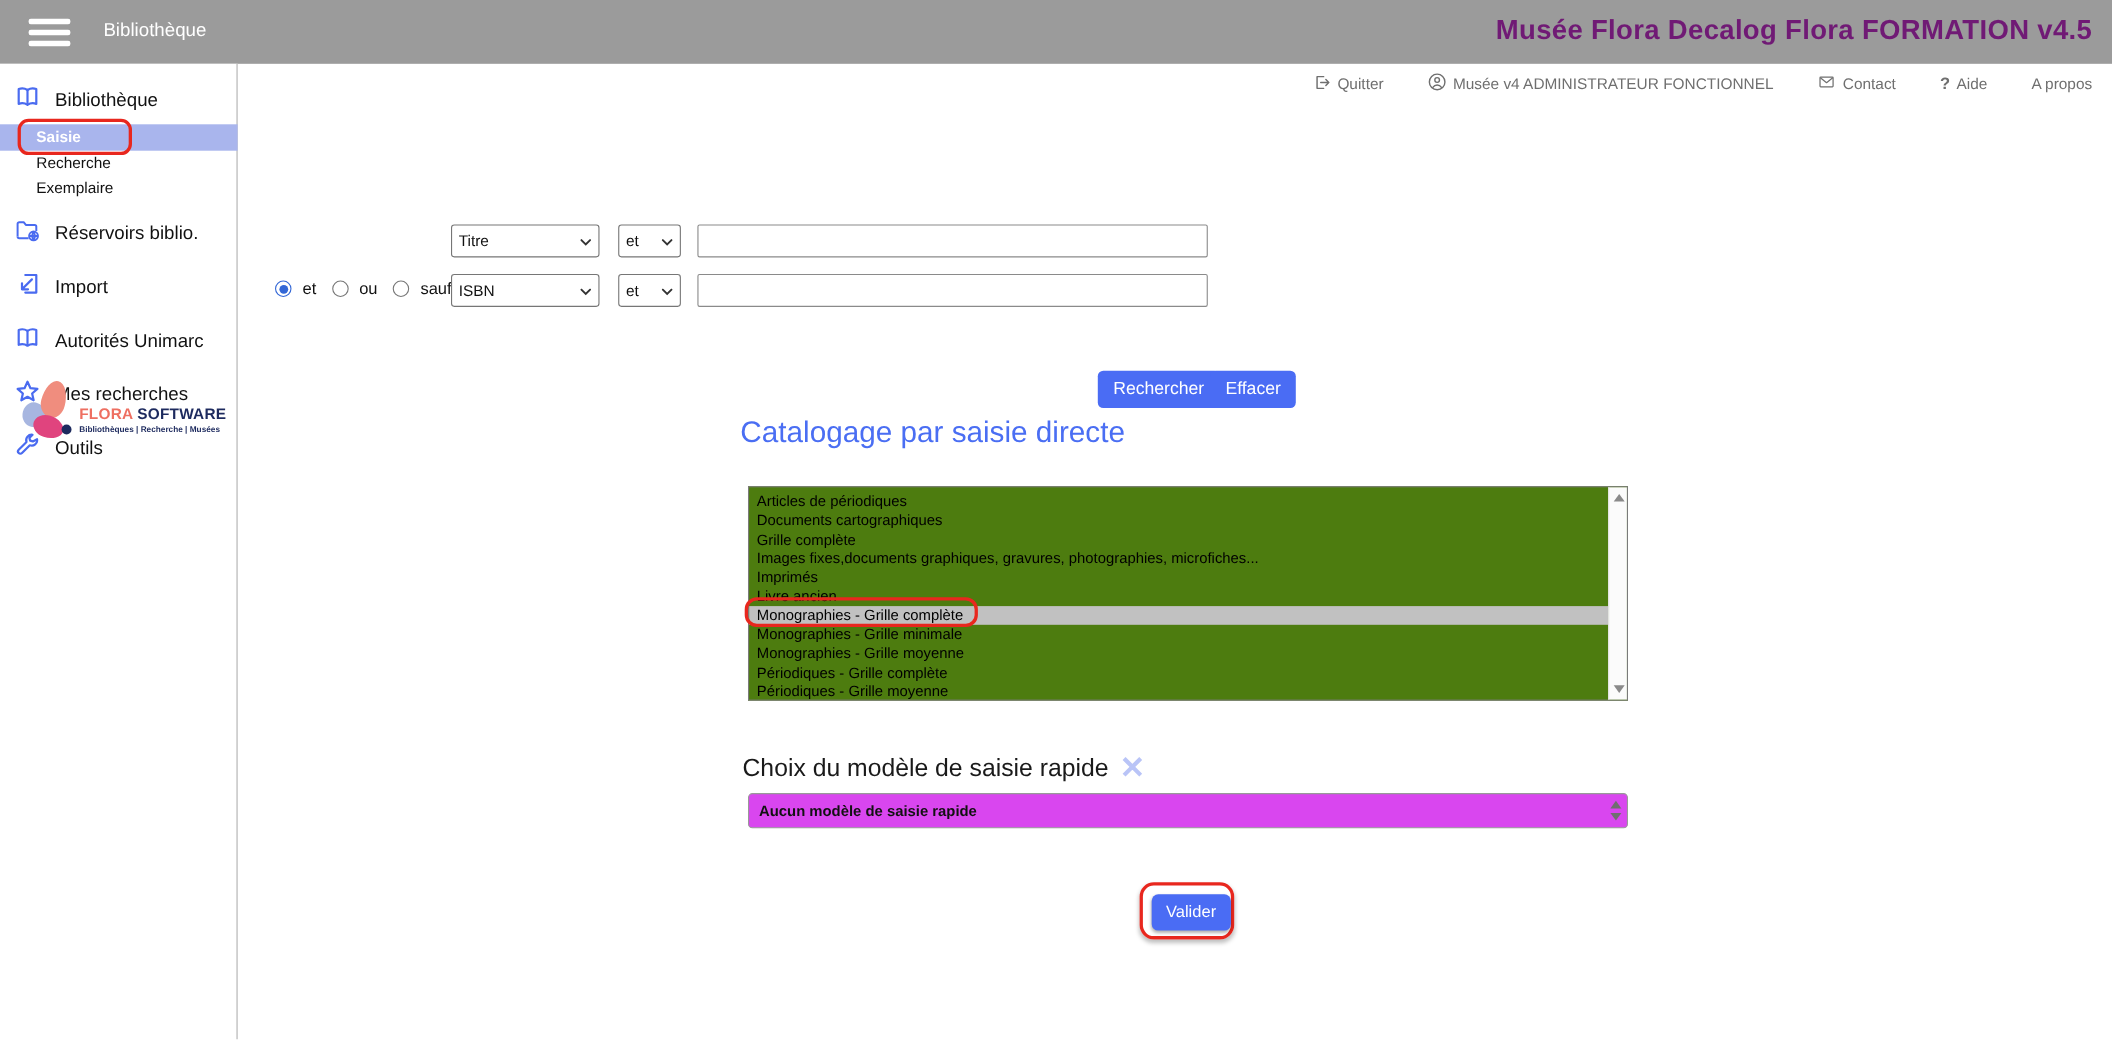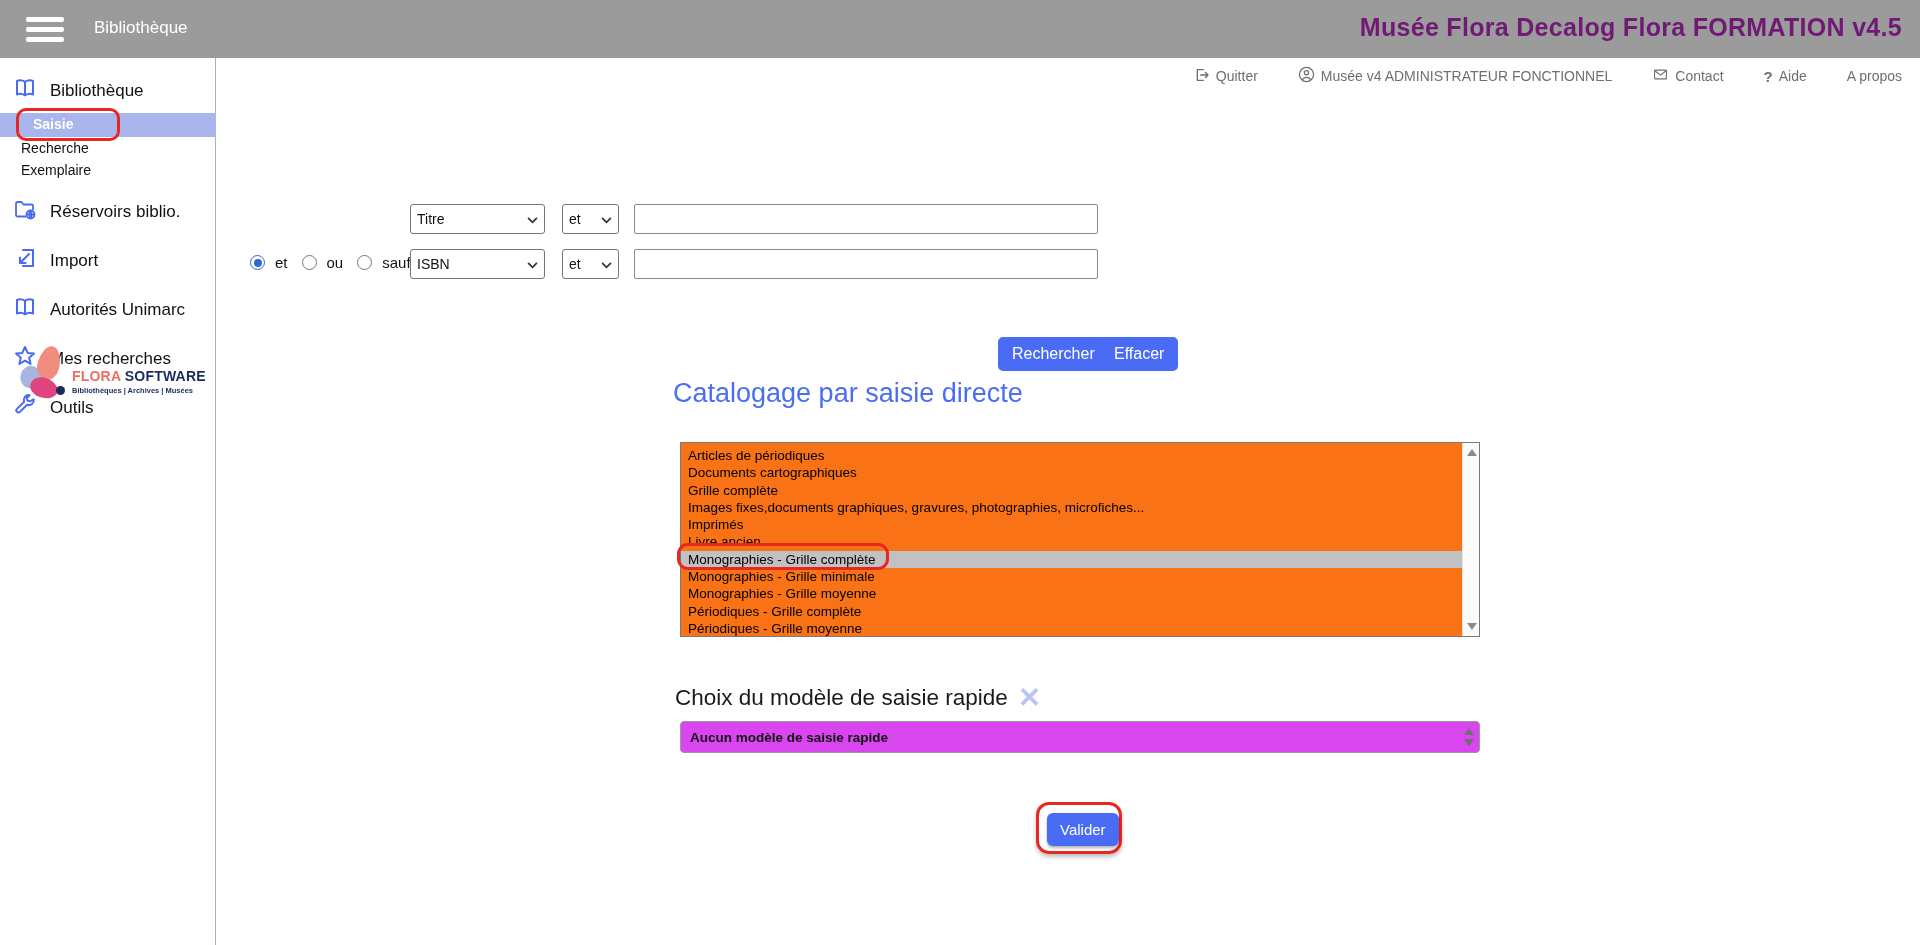--- a/index.html
+++ b/index.html
@@ -11,21 +11,21 @@
   .hamburger { position:absolute; left:26px; top:17px; width:38px; height:25px; cursor:pointer; }
   .hamburger div { height:5px; background:#fff; border-radius:2px; margin-bottom:5px; }
   .topbar-left-label { position:absolute; left:94px; top:18px; color:#fff; font-size:17px; }
   .topbar-title { position:absolute; right:18px; top:13px; color:#701a75; font-size:25px; font-weight:bold; letter-spacing:.3px; }
 
   
   .sidebar { position:absolute; left:0; top:58px; width:216px; height:887px; background:#fff; border-right:1px solid #b0b0b0; }
   .side-item { display:flex; align-items:center; gap:12px; padding:6px 0 6px 12px; font-size:17px; color:#111; cursor:pointer; }
   .side-item svg { flex:0 0 auto; }
   .side-root { margin-top:12px; }
-  .sub-item { font-size:14px; color:#111; padding:3px 0 3px 21px; cursor:pointer; }
+  .sub-item { font-size:14px; color:#111; padding:3px 0 3px 33px; cursor:pointer; }
   .sub-sel-row { position:relative; height:24px; margin-top:2px; }
   .sub-sel-bg { position:absolute; left:0; top:0; width:216px; height:24px; background:#a9b5ed; }
   .sub-sel-label { position:absolute; left:33px; top:3px; color:#fff; font-size:14px; font-weight:bold; }
   .ann-saisie { position:absolute; left:16px; top:-5px; width:104px; height:33px; border:3px solid #e8271e; border-radius:10px; pointer-events:none; }
 
   .logo-block { position:absolute; left:8px; top:288px; width:200px; height:62px; }
   .petal { position:absolute; border-radius:50% 50% 50% 0; }
   .petal-top { left:30px; top:0px; width:22px; height:34px; background:#f08d7e; transform:rotate(14deg); border-radius:50% 50% 45% 55%/60% 60% 40% 40%; }
   .petal-left { left:12px; top:20px; width:22px; height:22px; background:#a7b6e0; transform:rotate(-30deg); border-radius:55% 45% 50% 50%/55% 55% 45% 45%; }
   .petal-bottom { left:22px; top:32px; width:28px; height:20px; background:#e0447e; transform:rotate(18deg); border-radius:45% 55% 55% 45%/50% 50% 50% 50%; }
@@ -54,21 +54,21 @@
 
   .radio-group { position:absolute; left:250px; top:254px; display:flex; align-items:center; gap:10px; font-size:15px; color:#111; }
   .radio { width:15px; height:15px; border:1px solid #777; border-radius:50%; background:#fff; display:inline-block; cursor:pointer; position:relative; }
   .radio.checked { border:1px solid #3367d6; }
   .radio.checked::after { content:""; position:absolute; left:2.5px; top:2.5px; width:8px; height:8px; border-radius:50%; background:#3367d6; }
   .radio-lbl { margin-right:4px; }
 
   .btn { position:absolute; background:#4a6cf4; color:#fff; border:none; border-radius:5px; font-size:16px; padding:8px 14px; cursor:pointer; font-family:"Liberation Sans", sans-serif; }
 
   
-  .listbox { position:absolute; left:680px; top:442px; width:800px; height:195px; border:1px solid #7a7a7a; background:#f97316; }
+  .listbox { position:absolute; left:680px; top:442px; width:800px; height:195px; border:1px solid #7a7a7a; background:#4d7c0f; }
   .listbox-inner { position:absolute; left:0; top:0; right:17px; bottom:0; padding-top:4px; overflow:hidden; }
   .lb-item { font-size:13.5px; color:#000; line-height:17.3px; padding-left:7px; white-space:nowrap; cursor:pointer; }
   .lb-item.selected { background:#c1c1c1; }
   .lb-scroll { position:absolute; right:0; top:0; width:17px; height:100%; background:#fbfbfb; border-left:1px solid #e4e4e4; }
   .arrow-up, .arrow-down { position:absolute; left:4px; width:0; height:0; border-left:5px solid transparent; border-right:5px solid transparent; cursor:pointer; }
   .arrow-up { top:6px; border-bottom:7px solid #8a8a8a; }
   .arrow-down { bottom:6px; border-top:7px solid #8a8a8a; }
   .ann-mono { position:absolute; left:-4px; top:100px; width:212px; height:27px; border:3px solid #e8271e; border-radius:11px; pointer-events:none; }
 
   
@@ -165,21 +165,21 @@
       </span>
       <span>Outils</span>
     </div>
 
     <div class="logo-block">
       <div class="petal petal-left"></div>
       <div class="petal petal-top"></div>
       <div class="petal petal-bottom"></div>
       <div class="logo-text"><span class="logo-flora">FLORA</span><span class="logo-software"> SOFTWARE</span></div>
       <div class="logo-dot"></div>
-      <div class="logo-tagline">Bibliothèques | Archives | Musées</div>
+      <div class="logo-tagline">Bibliothèques | Recherche | Musées</div>
     </div>
   </div>
 
   <div class="utilbar">
     <div class="util-item">
       <span>
         <svg width="16" height="16" viewBox="0 0 24 24" fill="none" stroke-width="2" stroke-linecap="round" stroke-linejoin="round" stroke="#6f6f6f">
             <path d="M14 4H5v16h9M10 12h11M17 8l4 4-4 4"></path>
           </svg>
       </span>

